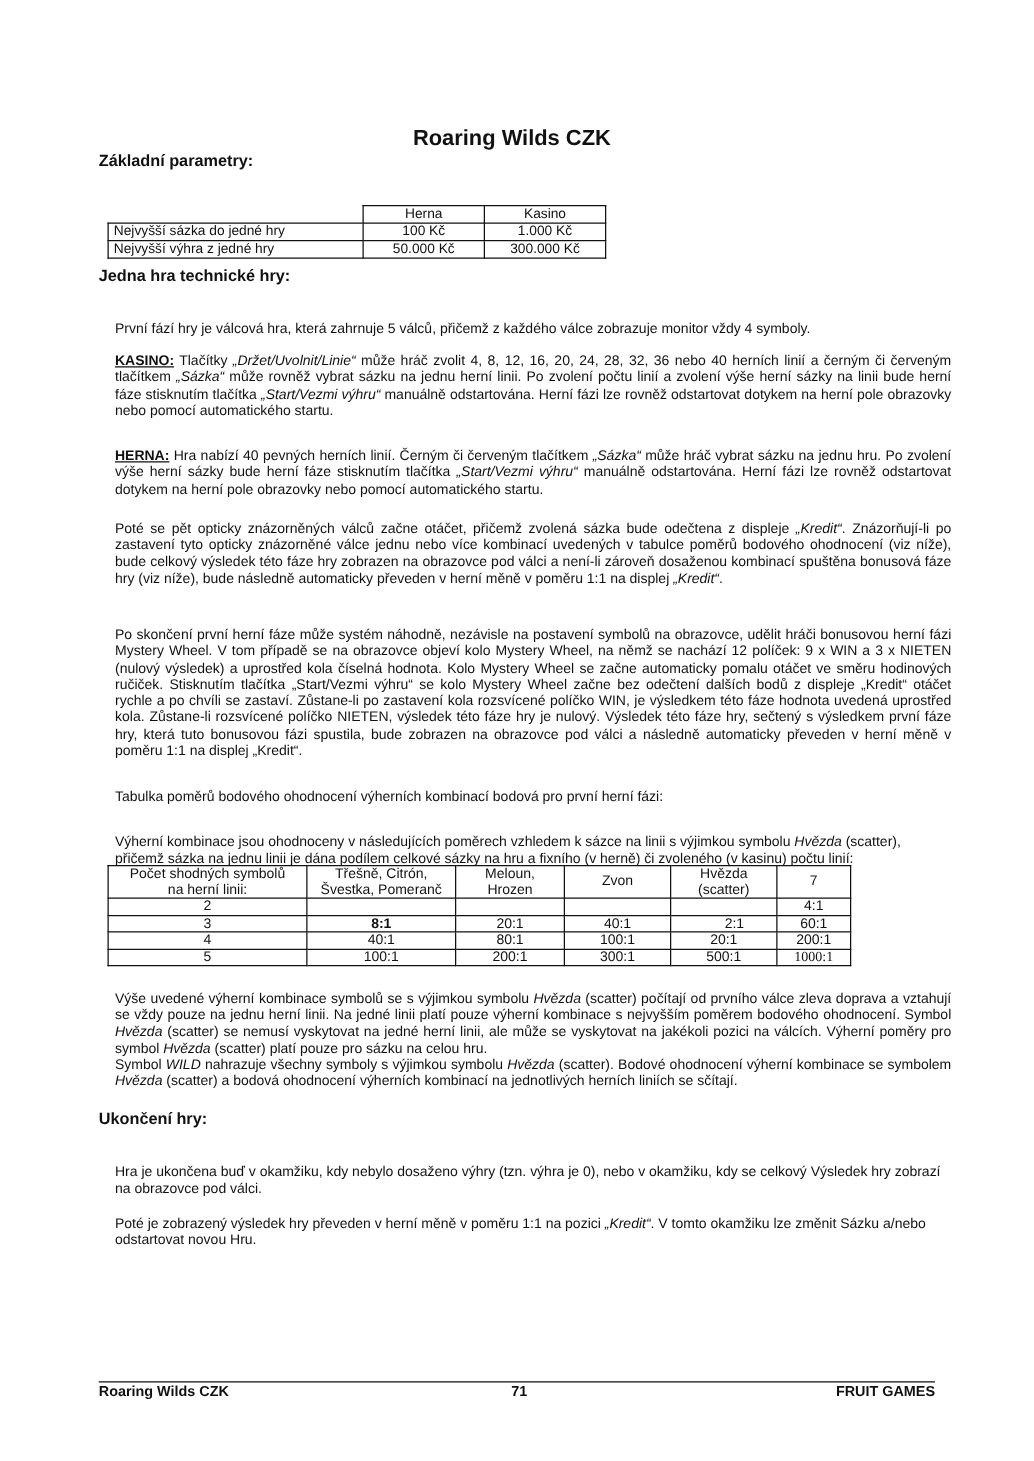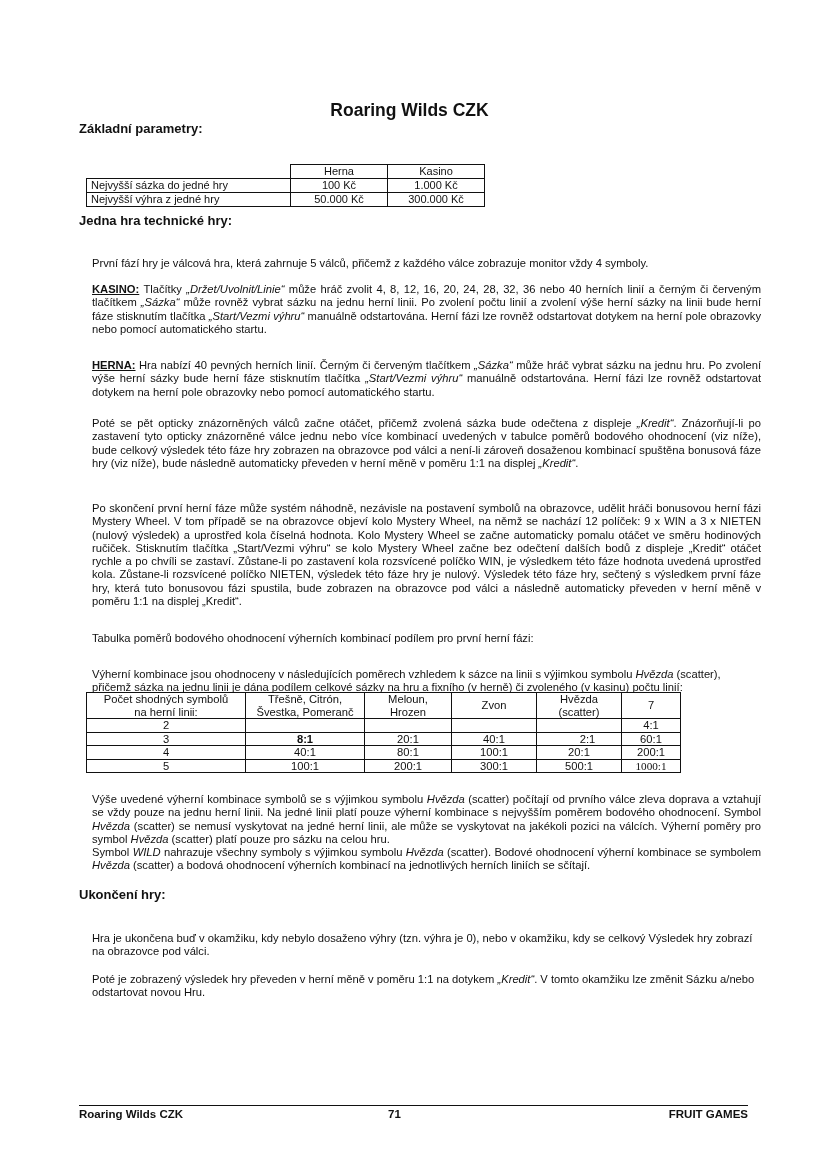--- a/index.html
+++ b/index.html
@@ -79,21 +79,21 @@
 <p class="para" style="top:244px;">První fází hry je válcová hra, která zahrnuje 5 válců, přičemž z každého válce zobrazuje monitor vždy 4 symboly.</p>
 
 <p class="para justify" style="top:270px;"><span class="lead">KASINO:</span><span> Tlačítky </span><i>„Držet/Uvolnit/Linie“</i><span> může hráč zvolit 4, 8, 12, 16, 20, 24, 28, 32, 36 nebo 40 herních linií a černým či červeným tlačítkem </span><i>„Sázka“</i><span> může rovněž vybrat sázku na jednu herní linii. Po zvolení počtu linií a zvolení výše herní sázky na linii bude herní fáze stisknutím tlačítka </span><i>„Start/Vezmi výhru“</i><span> manuálně odstartována. Herní fázi lze rovněž odstartovat dotykem na herní pole obrazovky nebo pomocí automatického startu.</span></p>
 
 <p class="para justify" style="top:346px;"><span class="lead">HERNA:</span><span> Hra nabízí 40 pevných herních linií. Černým či červeným tlačítkem </span><i>„Sázka“</i><span> může hráč vybrat sázku na jednu hru. Po zvolení výše herní sázky bude herní fáze stisknutím tlačítka </span><i>„Start/Vezmi výhru“</i><span> manuálně odstartována. Herní fázi lze rovněž odstartovat dotykem na herní pole obrazovky nebo pomocí automatického startu.</span></p>
 
 <p class="para justify" style="top:404px;"><span>Poté se pět opticky znázorněných válců začne otáčet, přičemž zvolená sázka bude odečtena z displeje </span><i>„Kredit“</i><span>. Znázorňují-li po zastavení tyto opticky znázorněné válce jednu nebo více kombinací uvedených v tabulce poměrů bodového ohodnocení (viz níže), bude celkový výsledek této fáze hry zobrazen na obrazovce pod válci a není-li zároveň dosaženou kombinací spuštěna bonusová fáze hry (viz níže), bude následně automaticky převeden v herní měně v poměru 1:1 na displej </span><i>„Kredit“</i><span>.</span></p>
 
 <p class="para justify" style="top:489px;">Po skončení první herní fáze může systém náhodně, nezávisle na postavení symbolů na obrazovce, udělit hráči bonusovou herní fázi Mystery Wheel. V tom případě se na obrazovce objeví kolo Mystery Wheel, na němž se nachází 12 políček: 9 x WIN a 3 x NIETEN (nulový výsledek) a uprostřed kola číselná hodnota. Kolo Mystery Wheel se začne automaticky pomalu otáčet ve směru hodinových ručiček. Stisknutím tlačítka „Start/Vezmi výhru“ se kolo Mystery Wheel začne bez odečtení dalších bodů z displeje „Kredit“ otáčet rychle a po chvíli se zastaví. Zůstane-li po zastavení kola rozsvícené políčko WIN, je výsledkem této fáze hodnota uvedená uprostřed kola. Zůstane-li rozsvícené políčko NIETEN, výsledek této fáze hry je nulový. Výsledek této fáze hry, sečtený s výsledkem první fáze hry, která tuto bonusovou fázi spustila, bude zobrazen na obrazovce pod válci a následně automaticky převeden v herní měně v poměru 1:1 na displej „Kredit“.</p>
 
-<p class="para" style="top:619px;">Tabulka poměrů bodového ohodnocení výherních kombinací podílem pro první herní fázi:</p>
+<p class="para" style="top:619px;">Tabulka poměrů bodového ohodnocení výherních kombinací bodová pro první herní fázi:</p>
 <p class="para" style="top:655px;"><span>Výherní kombinace jsou ohodnoceny v následujících poměrech vzhledem k sázce na linii s výjimkou symbolu </span><i>Hvězda</i><span> (scatter), přičemž sázka na jednu linii je dána podílem celkové sázky na hru a fixního (v herně) či zvoleného (v kasinu) počtu linií:</span></p>
 
 <table class="payout">
   <tbody>
       <tr>
     <th style="width:152px;"><span>Počet shodných symbolů</span><br><span>na herní linii:</span></th>
     <th style="width:112px;"><span>Třešně, Citrón,</span><br><span>Švestka, Pomeranč</span></th>
     <th style="width:80px;"><span>Meloun,</span><br><span>Hrozen</span></th>
     <th style="width:78px;"><span>Zvon</span></th>
     <th style="width:78px;"><span>Hvězda</span><br><span>(scatter)</span></th>
@@ -135,18 +135,18 @@
       </tr>
     </tbody>
 </table>
 
 <p class="para justify" style="top:780px;"><span>Výše uvedené výherní kombinace symbolů se s výjimkou symbolu </span><i>Hvězda</i><span> (scatter) počítají od prvního válce zleva doprava a vztahují se vždy pouze na jednu herní linii. Na jedné linii platí pouze výherní kombinace s nejvyšším poměrem bodového ohodnocení. Symbol </span><i>Hvězda</i><span> (scatter) se nemusí vyskytovat na jedné herní linii, ale může se vyskytovat na jakékoli pozici na válcích. Výherní poměry pro symbol </span><i>Hvězda</i><span> (scatter) platí pouze pro sázku na celou hru.</span><br><span>Symbol </span><i>WILD</i><span> nahrazuje všechny symboly s výjimkou symbolu </span><i>Hvězda</i><span> (scatter). Bodové ohodnocení výherní kombinace se symbolem </span><i>Hvězda</i><span> (scatter) a bodová ohodnocení výherních kombinací na jednotlivých herních liniích se sčítají.</span></p>
 
 <h2 class="h2" style="top:887px;">Ukončení hry:</h2>
 
 <p class="para" style="top:919px;">Hra je ukončena buď v okamžiku, kdy nebylo dosaženo výhry (tzn. výhra je 0), nebo v okamžiku, kdy se celkový Výsledek hry zobrazí na obrazovce pod válci.</p>
 
-<p class="para" style="top:960px;"><span>Poté je zobrazený výsledek hry převeden v herní měně v poměru 1:1 na dotykem </span><i>„Kredit“</i><span>. V tomto okamžiku lze změnit Sázku a/nebo odstartovat novou Hru.</span></p>
+<p class="para" style="top:960px;"><span>Poté je zobrazený výsledek hry převeden v herní měně v poměru 1:1 na pozici </span><i>„Kredit“</i><span>. V tomto okamžiku lze změnit Sázku a/nebo odstartovat novou Hru.</span></p>
 
 <div class="footer-line"></div>
 <div class="footer" style="left:79px;">Roaring Wilds CZK</div>
-<div class="footer" style="left:388px;">71</div>
+<div class="footer" style="left:409px;">71</div>
 <div class="footer" style="right:79px;padding-left:36px;">FRUIT GAMES</div>
 
 </body></html>

